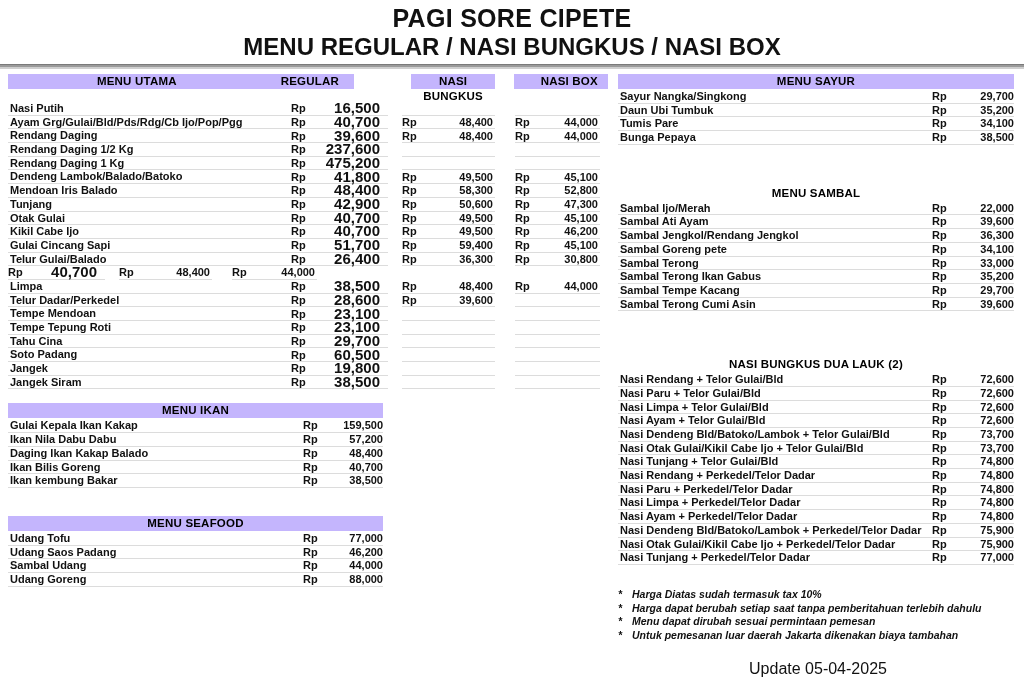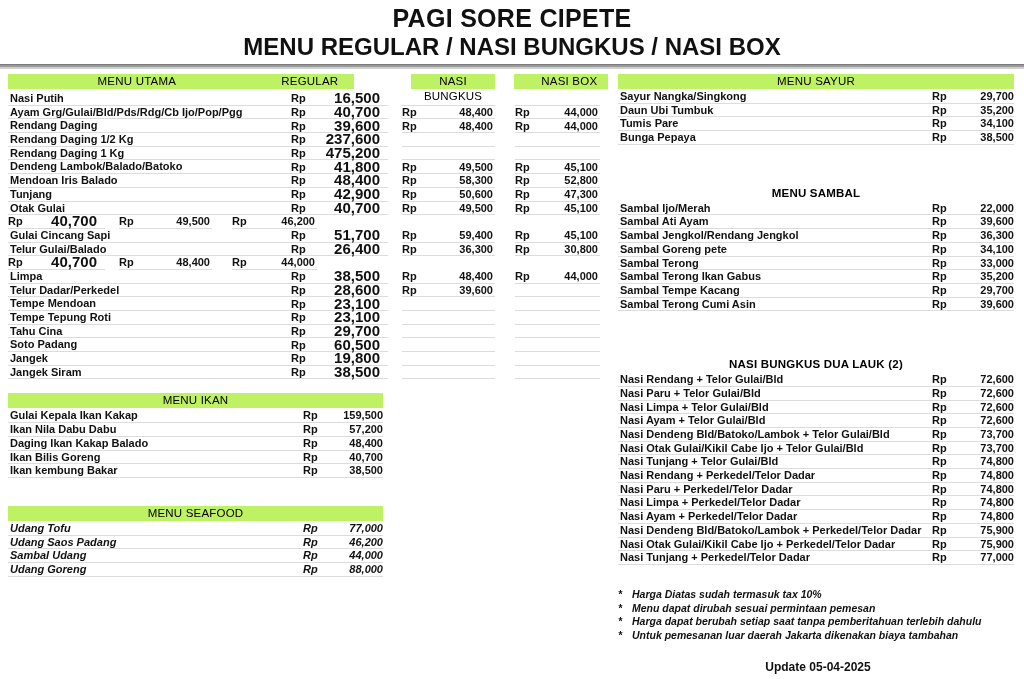--- a/index.html
+++ b/index.html
@@ -63,24 +63,24 @@
   }
   .col-right {
     position: absolute;
     left: 610px;
     top: 0px;
     width: 414px;
   }
 
   
   .bar {
-    background: #bef264;
+    background: #c4b5fd;
     color: #000000;
     font-size: 11.5px;
-    font-weight: normal;
+    font-weight: bold;
     text-align: center;
     line-height: 15px;
     height: 15px;
     letter-spacing: 0.2px;
   }
   .plainbar {
     color: #000000;
     font-size: 11.5px;
     font-weight: bold;
     text-align: center;
@@ -96,21 +96,21 @@
     height: 15px;
   }
   .hdrrow .c-name { width: 283px; }
   .hdrrow .c-reg  { width: 97px; }
   .hdrrow .gap1   { width: 14px; }
   .hdrrow .c-nb   { width: 93px; margin-left: 44px; }
   .hdrrow .gap2   { width: 20px; }
   .hdrrow .c-nbox { width: 85px; padding-left: 17px; }
 
   
-  .rows { margin-top: 3px; }
+  .rows { margin-top: 13px; }
   .row {
     display: flex;
     align-items: flex-end;
     height: 13.7px;
   }
   .cell-name {
     width: 283px;
     font-size: 11px;
     font-weight: bold;
     padding-left: 2px;
@@ -221,22 +221,22 @@
     line-height: 13.5px;
     white-space: nowrap;
   }
   .note .star { display: inline-block; width: 14px; }
   .update {
     position: absolute;
     left: 618px;
     top: 660px;
     width: 400px;
     text-align: center;
-    font-size: 12px;
-    font-weight: bold;
+    font-size: 16px;
+    font-weight: normal;
   }
   .spacer14 { height: 14px; }
 </style>
 </head>
 <body>
 
 <div class="page">
 
   <div class="hdr">
     <div class="hdr-title">PAGI SORE CIPETE</div>
@@ -387,20 +387,21 @@
               <span class="rp">Rp</span>
               <span class="amt">49,500</span>
             </div>
             <div class="gapcell2"></div>
             <div class="cell-nbox">
               <span class="rp">Rp</span>
               <span class="amt">45,100</span>
             </div>
           </div>
           <div class="row">
+            <div class="cell-name">Kikil Cabe Ijo</div>
             <div class="cell-price">
               <span class="rp">Rp</span>
               <span class="amt">40,700</span>
             </div>
             <div class="gapcell"></div>
             <div class="cell-nb">
               <span class="rp">Rp</span>
               <span class="amt">49,500</span>
             </div>
             <div class="gapcell2"></div>
@@ -589,21 +590,21 @@
               <div class="amt">38,500</div>
             </div>
           </div>
       </div>
 
       <div class="spacer14"></div>
       <div class="spacer14"></div>
 
       <div style="width:375px;">
         <div class="bar">MENU SEAFOOD</div>
-        <div class="sect" id="seafood-rows" style="margin-top:1px;font-style:italic;">
+        <div class="sect" id="seafood-rows" style="margin-top:1px;">
             <div class="srow">
               <div class="nm">Udang Tofu</div>
               <div class="rp">Rp</div>
               <div class="amt">77,000</div>
             </div>
             <div class="srow">
               <div class="nm">Udang Saos Padang</div>
               <div class="rp">Rp</div>
               <div class="amt">46,200</div>
             </div>
@@ -778,19 +779,19 @@
               <div class="amt">77,000</div>
             </div>
           </div>
       </div>
 
     </div>
   </div>
 
   <div class="notes" id="notes-block">
       <div class="note"><span class="star">*</span><span>Harga Diatas sudah termasuk tax 10%</span></div>
+      <div class="note"><span class="star">*</span><span>Harga dapat berubah setiap saat tanpa pemberitahuan terlebih dahulu</span></div>
       <div class="note"><span class="star">*</span><span>Menu dapat dirubah sesuai permintaan pemesan</span></div>
-      <div class="note"><span class="star">*</span><span>Harga dapat berubah setiap saat tanpa pemberitahuan terlebih dahulu</span></div>
       <div class="note"><span class="star">*</span><span>Untuk pemesanan luar daerah Jakarta dikenakan biaya tambahan</span></div>
     </div>
   <div class="update">Update 05-04-2025</div>
 
 </div>
 
 </body></html>

